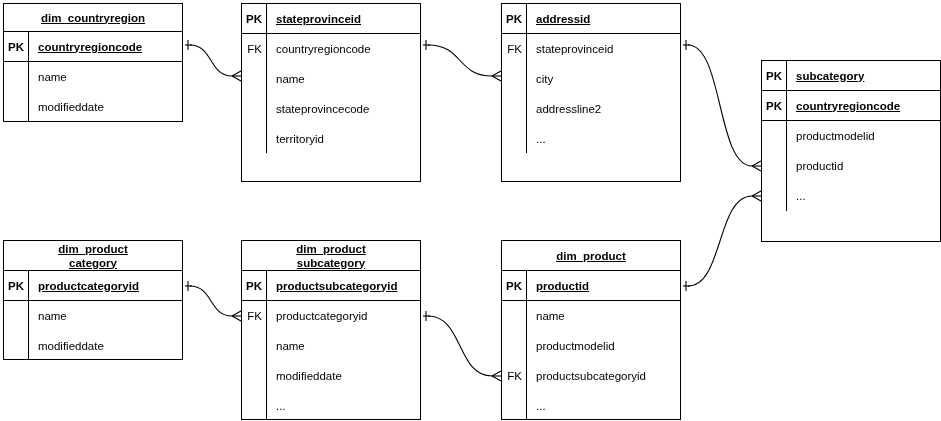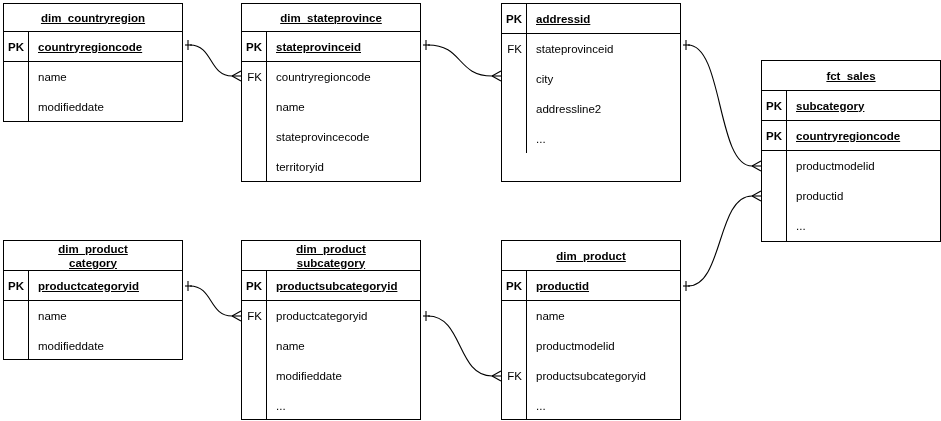--- a/index.html
+++ b/index.html
@@ -173,21 +173,20 @@
         <div class="row-key">PK</div>
         <div class="row-name pk">countryregioncode</div>
       </div>
       <div class="entity-body" style="height: 59px;">
         <div class="keycol"></div>
         <div class="attr" style="top: 15px; margin-left: 25px;">name</div>
         <div class="attr" style="top: 45px; margin-left: 25px;">modifieddate</div>
       </div>
     </div>
     <div class="entity" style="left: 241px; top: 3px; width: 180px; height: 179px;">
-      <div class="entity-header" style="height: 28px;">dim_stateprovince</div>
       <div class="row keyrow" style="height: 30px;">
         <div class="row-key">PK</div>
         <div class="row-name pk">stateprovinceid</div>
       </div>
       <div class="entity-body" style="height: 119px;">
         <div class="keycol"></div>
         <div class="attrkey" style="top: 15px;">FK</div>
         <div class="attr" style="top: 15px; margin-left: 25px;">countryregioncode</div>
         <div class="attr" style="top: 45px; margin-left: 25px;">name</div>
         <div class="attr" style="top: 75px; margin-left: 25px;">stateprovincecode</div>
@@ -202,21 +201,20 @@
       <div class="entity-body" style="height: 119px;">
         <div class="keycol"></div>
         <div class="attrkey" style="top: 15px;">FK</div>
         <div class="attr" style="top: 15px; margin-left: 25px;">stateprovinceid</div>
         <div class="attr" style="top: 45px; margin-left: 25px;">city</div>
         <div class="attr" style="top: 75px; margin-left: 25px;">addressline2</div>
         <div class="attr" style="top: 105px; margin-left: 25px;">...</div>
       </div>
     </div>
     <div class="entity" style="left: 761px; top: 60px; width: 180px; height: 182px;">
-      <div class="entity-header" style="height: 30px;">fct_sales</div>
       <div class="row keyrow" style="height: 30px;">
         <div class="row-key">PK</div>
         <div class="row-name pk">subcategory</div>
       </div>
       <div class="row keyrow" style="height: 30px;">
         <div class="row-key">PK</div>
         <div class="row-name pk">countryregioncode</div>
       </div>
       <div class="entity-body" style="height: 90px;">
         <div class="keycol"></div>

